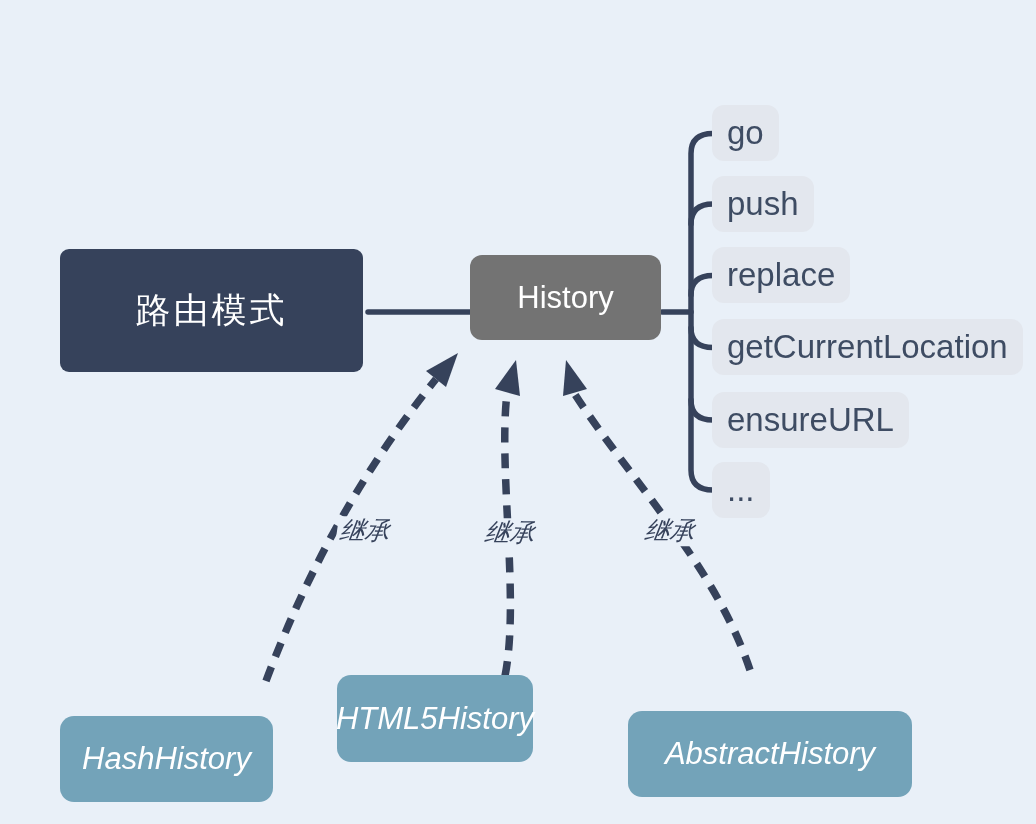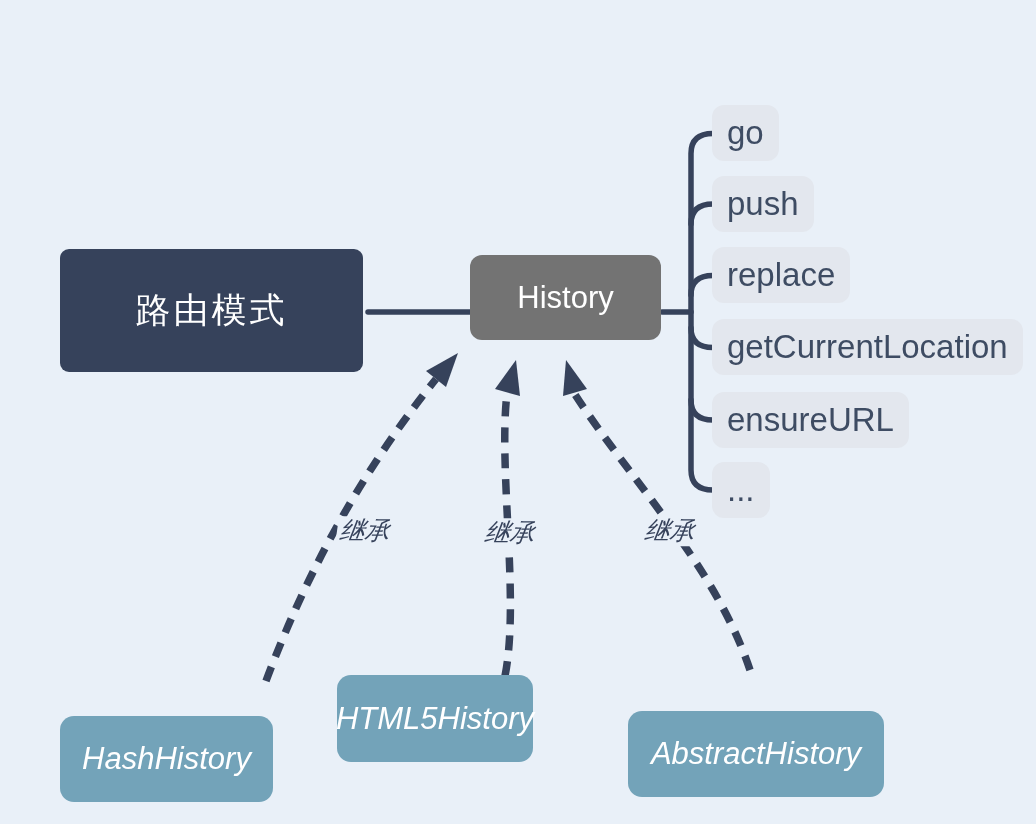--- a/index.html
+++ b/index.html
@@ -66,21 +66,21 @@
     background: #73a3b9;
     border-radius: 14px;
     color: #ffffff;
     font-size: 31px;
     font-style: italic;
     font-weight: 500;
     margin-top: 32px;
   }
   .sub-0 { left: 60px;  top: 684px; width: 213px; height: 86px; }
   .sub-1 { left: 337px; top: 643px; width: 196px; height: 87px; text-align: right; }
-  .sub-2 { left: 628px; top: 679px; width: 256px; height: 86px; }
+  .sub-2 { left: 628px; top: 679px; width: 284px; height: 86px; }
   .inherit-label {
     position: absolute;
     transform: translate(-50%, -50%) skewX(-8deg);
     font-style: italic;
     font-size: 25px;
     color: #36425b;
     background: #e9f0f8;
     padding: 1px 3px;
     line-height: 1.1;
     white-space: nowrap;

